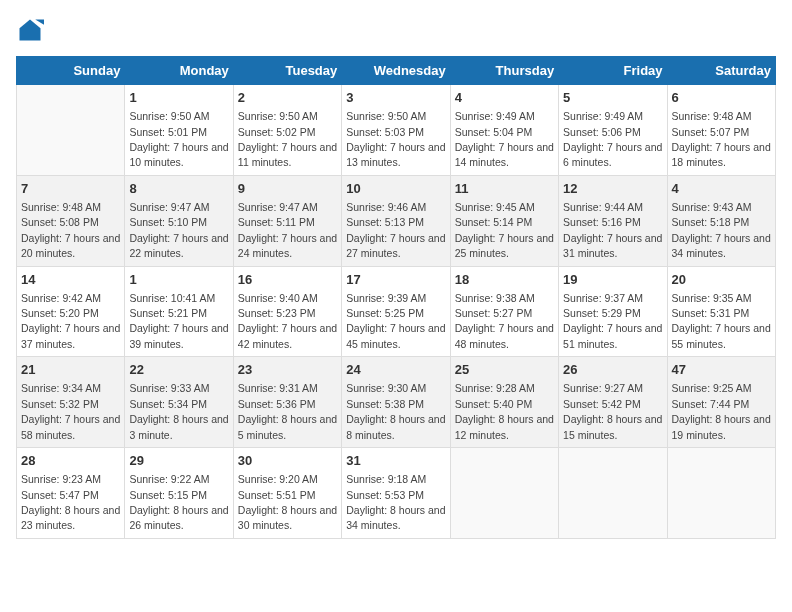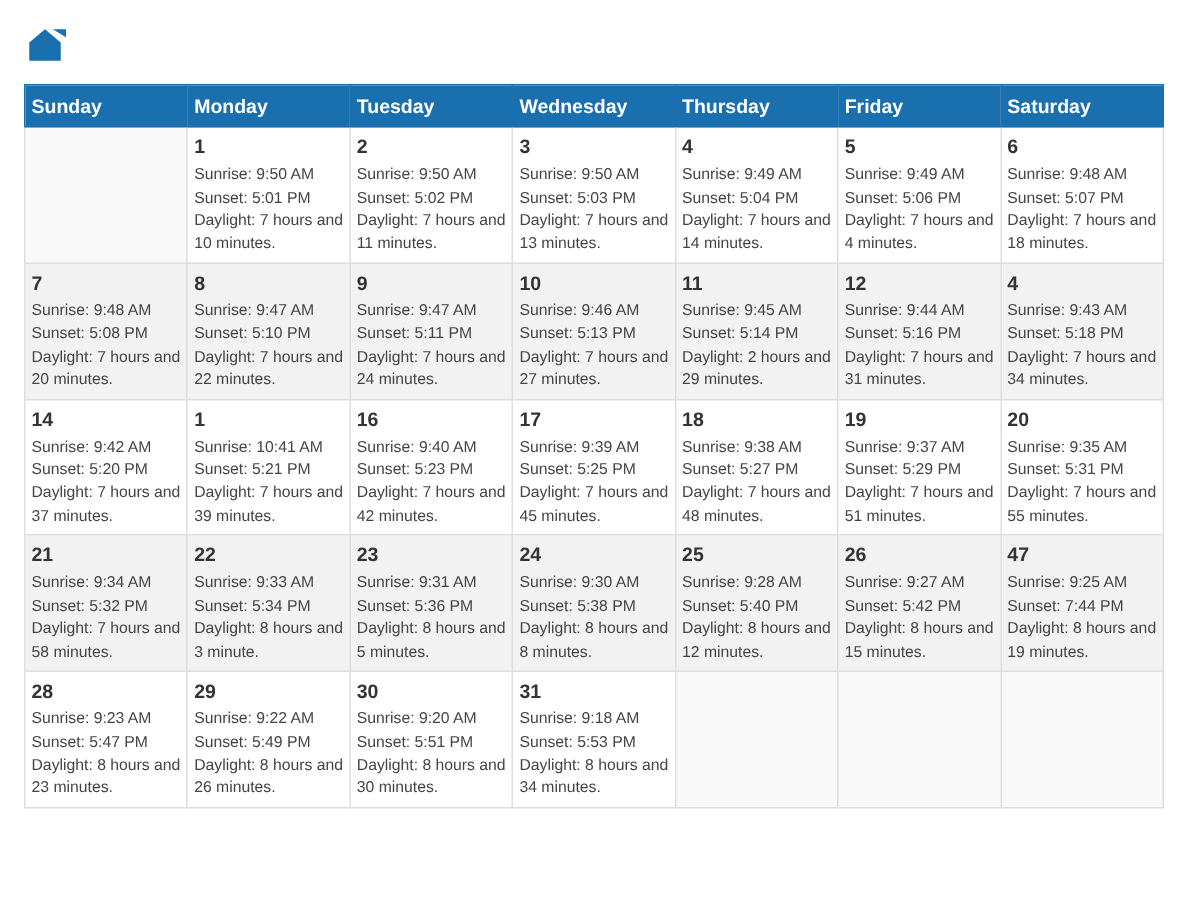--- a/index.html
+++ b/index.html
@@ -51,21 +51,21 @@
       width: 100%;
       border-collapse: collapse;
       font-size: 11px;
     }
     thead tr {
       background-color: #1a6faf;
       color: #fff;
     }
     thead th {
       padding: 6px 4px;
-      text-align: left;
+      text-align: right;
       font-size: 13px;
       font-weight: bold;
       border: 1px solid #1a6faf;
     }
     tbody tr {
       vertical-align: top;
     }
     tbody tr:nth-child(odd) {
       background-color: #fff;
     }
@@ -140,21 +140,21 @@
         <span class="day-info">Sunrise: 9:50 AM</span><br>
         <span class="day-info">Sunset: 5:03 PM</span><br>
         <span class="day-info">Daylight: 7 hours and 13 minutes.</span></td>
         <td><span class="day-number">4</span>
         <span class="day-info">Sunrise: 9:49 AM</span><br>
         <span class="day-info">Sunset: 5:04 PM</span><br>
         <span class="day-info">Daylight: 7 hours and 14 minutes.</span></td>
         <td><span class="day-number">5</span>
         <span class="day-info">Sunrise: 9:49 AM</span><br>
         <span class="day-info">Sunset: 5:06 PM</span><br>
-        <span class="day-info">Daylight: 7 hours and 4 minutes.</span></td>
+        <span class="day-info">Daylight: 7 hours and 6 minutes.</span></td>
         <td><span class="day-number">6</span>
         <span class="day-info">Sunrise: 9:48 AM</span><br>
         <span class="day-info">Sunset: 5:07 PM</span><br>
         <span class="day-info">Daylight: 7 hours and 18 minutes.</span></td>
       </tr>
       <tr>
         <td><span class="day-number">7</span>
         <span class="day-info">Sunrise: 9:48 AM</span><br>
         <span class="day-info">Sunset: 5:08 PM</span><br>
         <span class="day-info">Daylight: 7 hours and 20 minutes.</span></td>
@@ -166,21 +166,21 @@
         <span class="day-info">Sunrise: 9:47 AM</span><br>
         <span class="day-info">Sunset: 5:11 PM</span><br>
         <span class="day-info">Daylight: 7 hours and 24 minutes.</span></td>
         <td><span class="day-number">10</span>
         <span class="day-info">Sunrise: 9:46 AM</span><br>
         <span class="day-info">Sunset: 5:13 PM</span><br>
         <span class="day-info">Daylight: 7 hours and 27 minutes.</span></td>
         <td><span class="day-number">11</span>
         <span class="day-info">Sunrise: 9:45 AM</span><br>
         <span class="day-info">Sunset: 5:14 PM</span><br>
-        <span class="day-info">Daylight: 2 hours and 29 minutes.</span></td>
+        <span class="day-info">Daylight: 7 hours and 25 minutes.</span></td>
         <td><span class="day-number">12</span>
         <span class="day-info">Sunrise: 9:44 AM</span><br>
         <span class="day-info">Sunset: 5:16 PM</span><br>
         <span class="day-info">Daylight: 7 hours and 31 minutes.</span></td>
         <td><span class="day-number">4</span>
         <span class="day-info">Sunrise: 9:43 AM</span><br>
         <span class="day-info">Sunset: 5:18 PM</span><br>
         <span class="day-info">Daylight: 7 hours and 34 minutes.</span></td>
       </tr>
       <tr>
@@ -243,21 +243,21 @@
         <span class="day-info">Sunset: 7:44 PM</span><br>
         <span class="day-info">Daylight: 8 hours and 19 minutes.</span></td>
       </tr>
       <tr>
         <td><span class="day-number">28</span>
         <span class="day-info">Sunrise: 9:23 AM</span><br>
         <span class="day-info">Sunset: 5:47 PM</span><br>
         <span class="day-info">Daylight: 8 hours and 23 minutes.</span></td>
         <td><span class="day-number">29</span>
         <span class="day-info">Sunrise: 9:22 AM</span><br>
-        <span class="day-info">Sunset: 5:49 PM</span><br>
+        <span class="day-info">Sunset: 5:15 PM</span><br>
         <span class="day-info">Daylight: 8 hours and 26 minutes.</span></td>
         <td><span class="day-number">30</span>
         <span class="day-info">Sunrise: 9:20 AM</span><br>
         <span class="day-info">Sunset: 5:51 PM</span><br>
         <span class="day-info">Daylight: 8 hours and 30 minutes.</span></td>
         <td><span class="day-number">31</span>
         <span class="day-info">Sunrise: 9:18 AM</span><br>
         <span class="day-info">Sunset: 5:53 PM</span><br>
         <span class="day-info">Daylight: 8 hours and 34 minutes.</span></td>
         <td class="empty-cell"></td>

